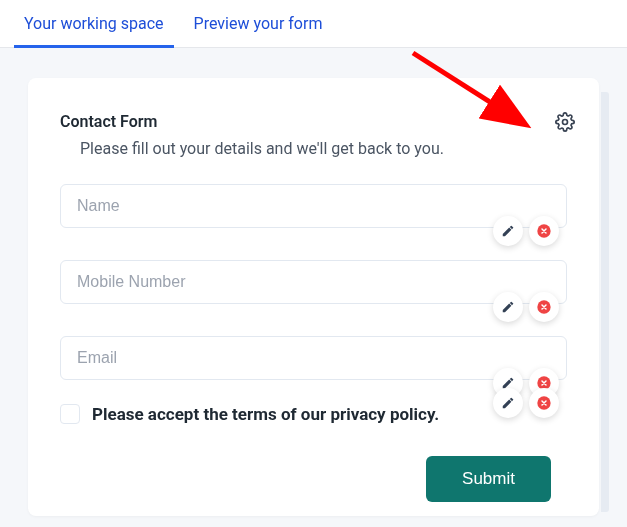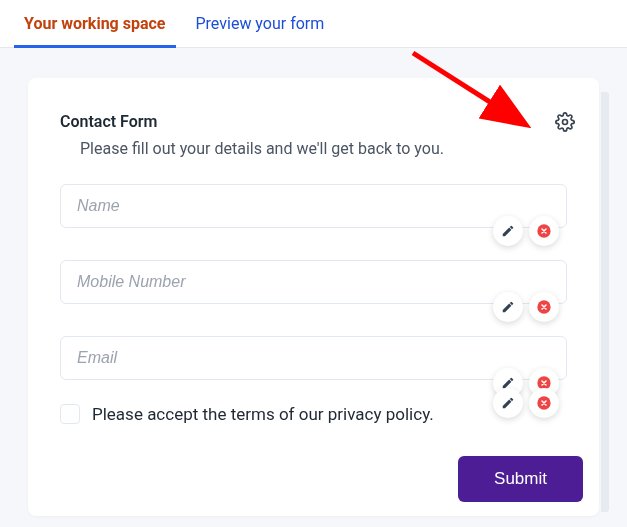--- a/index.html
+++ b/index.html
@@ -18,22 +18,22 @@
       border-bottom: 1px solid #e5e7eb;
     }
     .tab {
       font-size: 16px;
       color: #1d4ed8;
       padding-bottom: 14px;
       cursor: pointer;
       position: relative;
     }
     .tab.active {
-      color: #c2410c;
-      font-weight: 700;
+      color: #1d4ed8;
+      font-weight: 400;
       text-align: right;
     }
     .tab.active::after {
       content: "";
       position: absolute;
       left: -10px;
       right: -10px;
       bottom: -1px;
       height: 3px;
       background: #2563eb;
@@ -86,21 +86,20 @@
     }
     .text-input {
       width: 100%;
       height: 44px;
       border: 1px solid #e2e8f0;
       border-radius: 6px;
       padding: 0 16px;
       font-size: 16px;
       color: #4d7c0f;
       outline: none;
-      font-style: italic;
     }
     .text-input::placeholder {
       color: #9ca3af;
     }
     .actions {
       position: absolute;
       right: 8px;
       bottom: -18px;
       display: flex;
       gap: 6px;
@@ -115,20 +114,21 @@
       align-items: center;
       justify-content: center;
       cursor: pointer;
     }
     .checkbox-row {
       display: flex;
       align-items: center;
       gap: 12px;
       position: relative;
       margin-top: -4px;
+      font-weight: bold;
     }
     .checkbox {
       width: 20px;
       height: 20px;
       border: 1px solid #e2e8f0;
       border-radius: 4px;
       cursor: pointer;
       flex-shrink: 0;
     }
     .checkbox-label {
@@ -137,23 +137,23 @@
     }
     .checkbox-actions {
       position: absolute;
       right: 8px;
       top: -16px;
       display: flex;
       gap: 6px;
     }
     .submit-btn {
       position: absolute;
-      right: 16px;
+      right: 48px;
       bottom: 14px;
-      background: #4c1d95;
+      background: #0f766e;
       color: #fff;
       font-size: 17px;
       font-weight: 400;
       border: none;
       border-radius: 6px;
       padding: 13px 36px;
       cursor: pointer;
     }
     
     .arrow-annotation {

